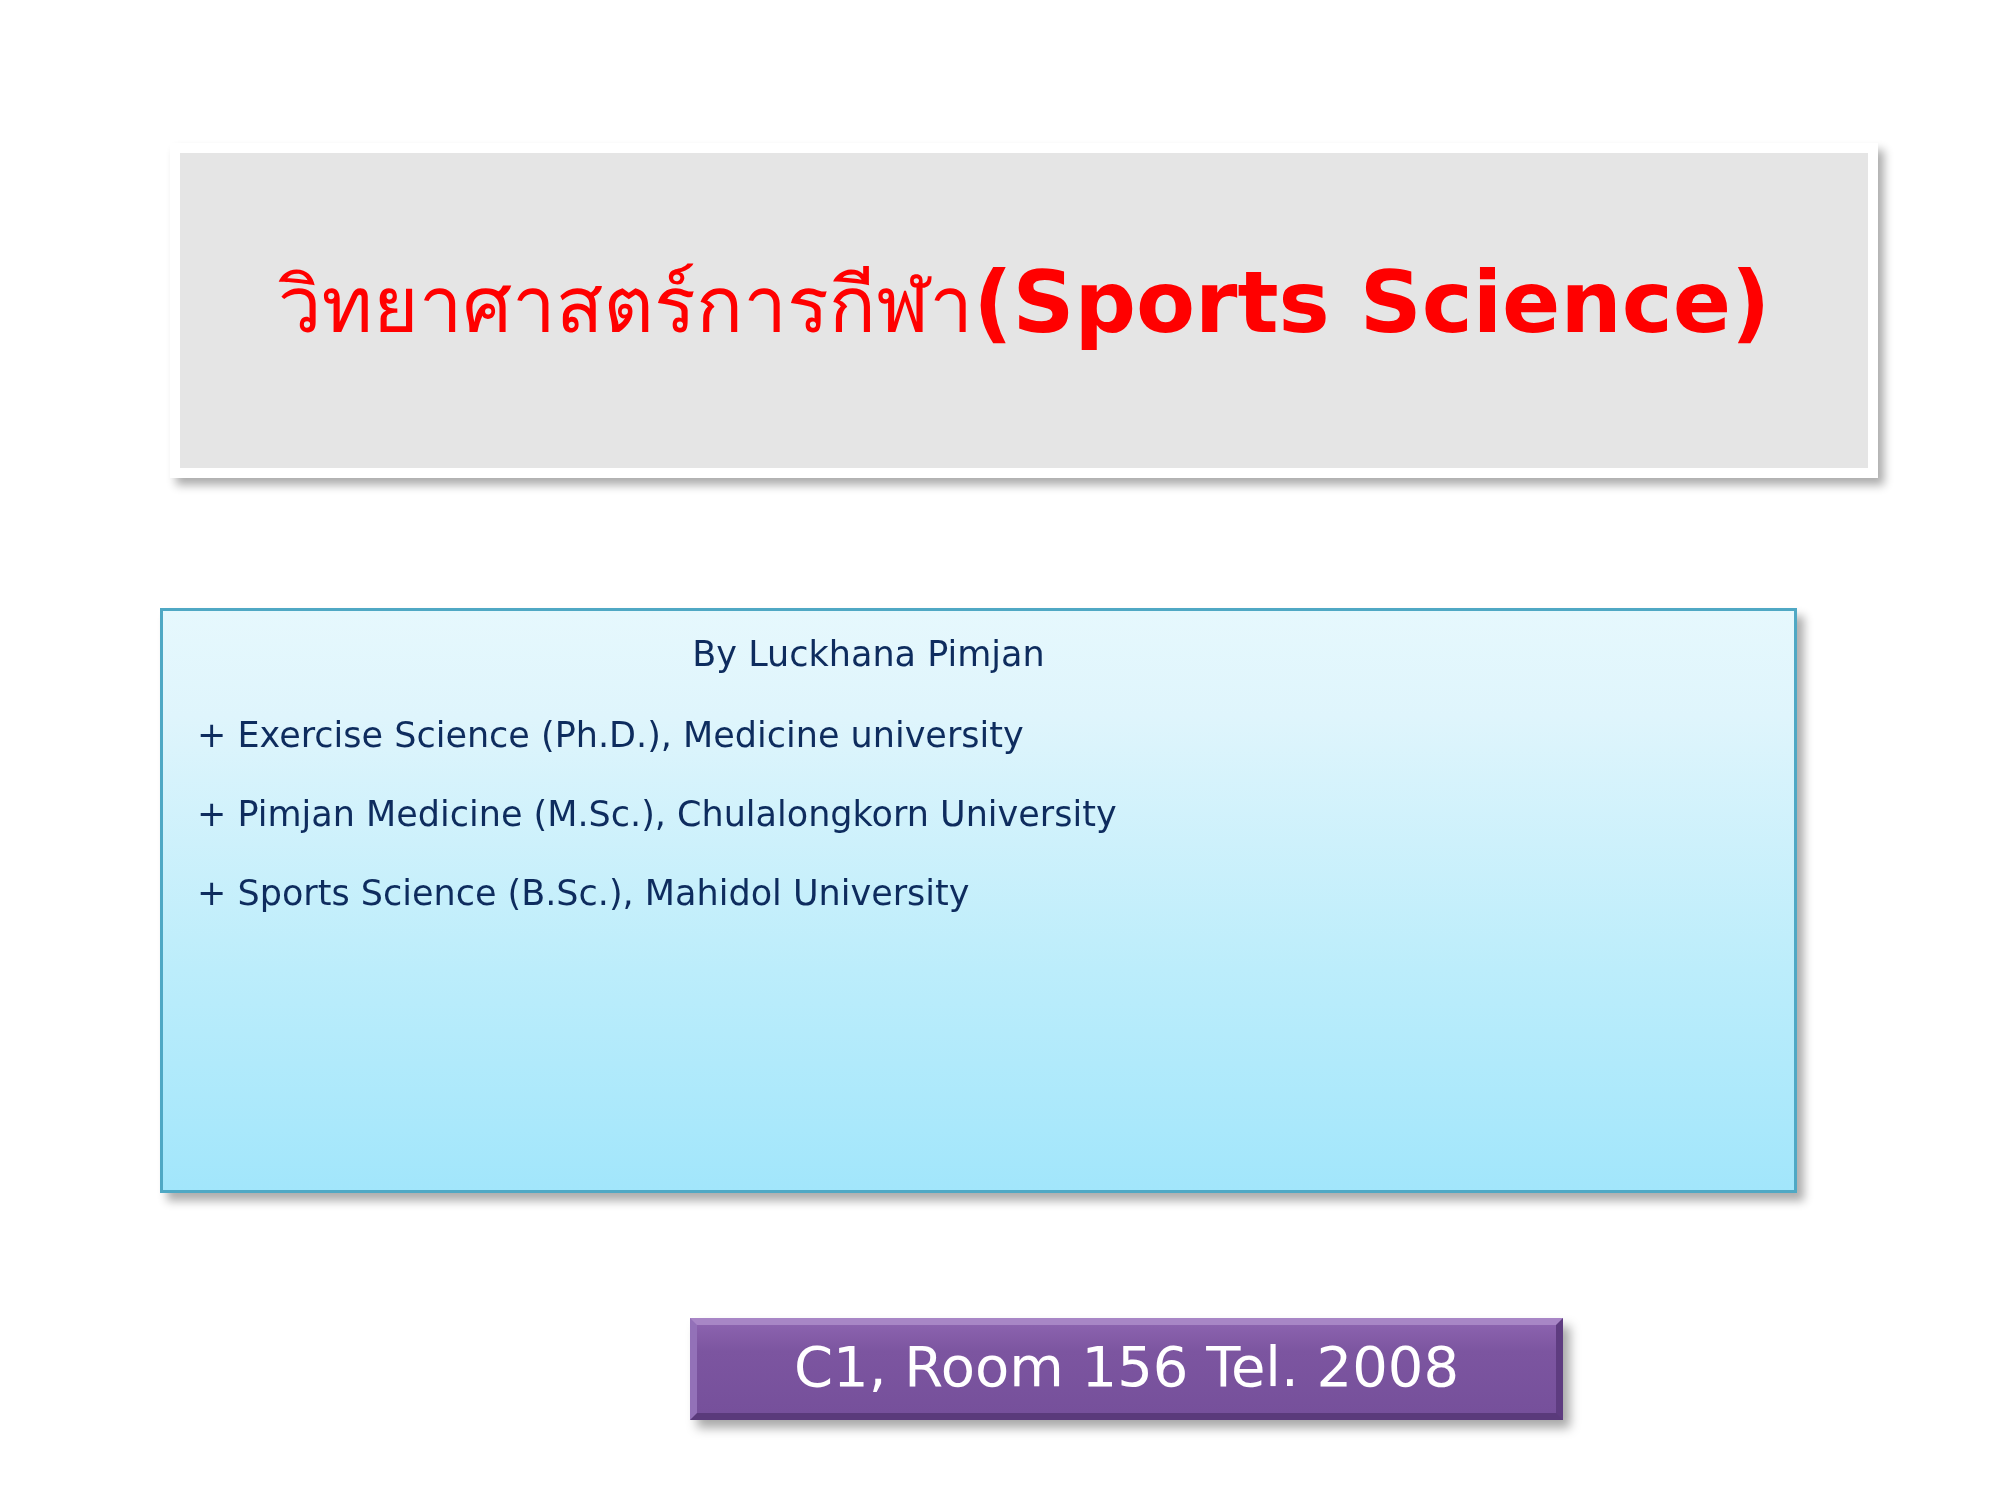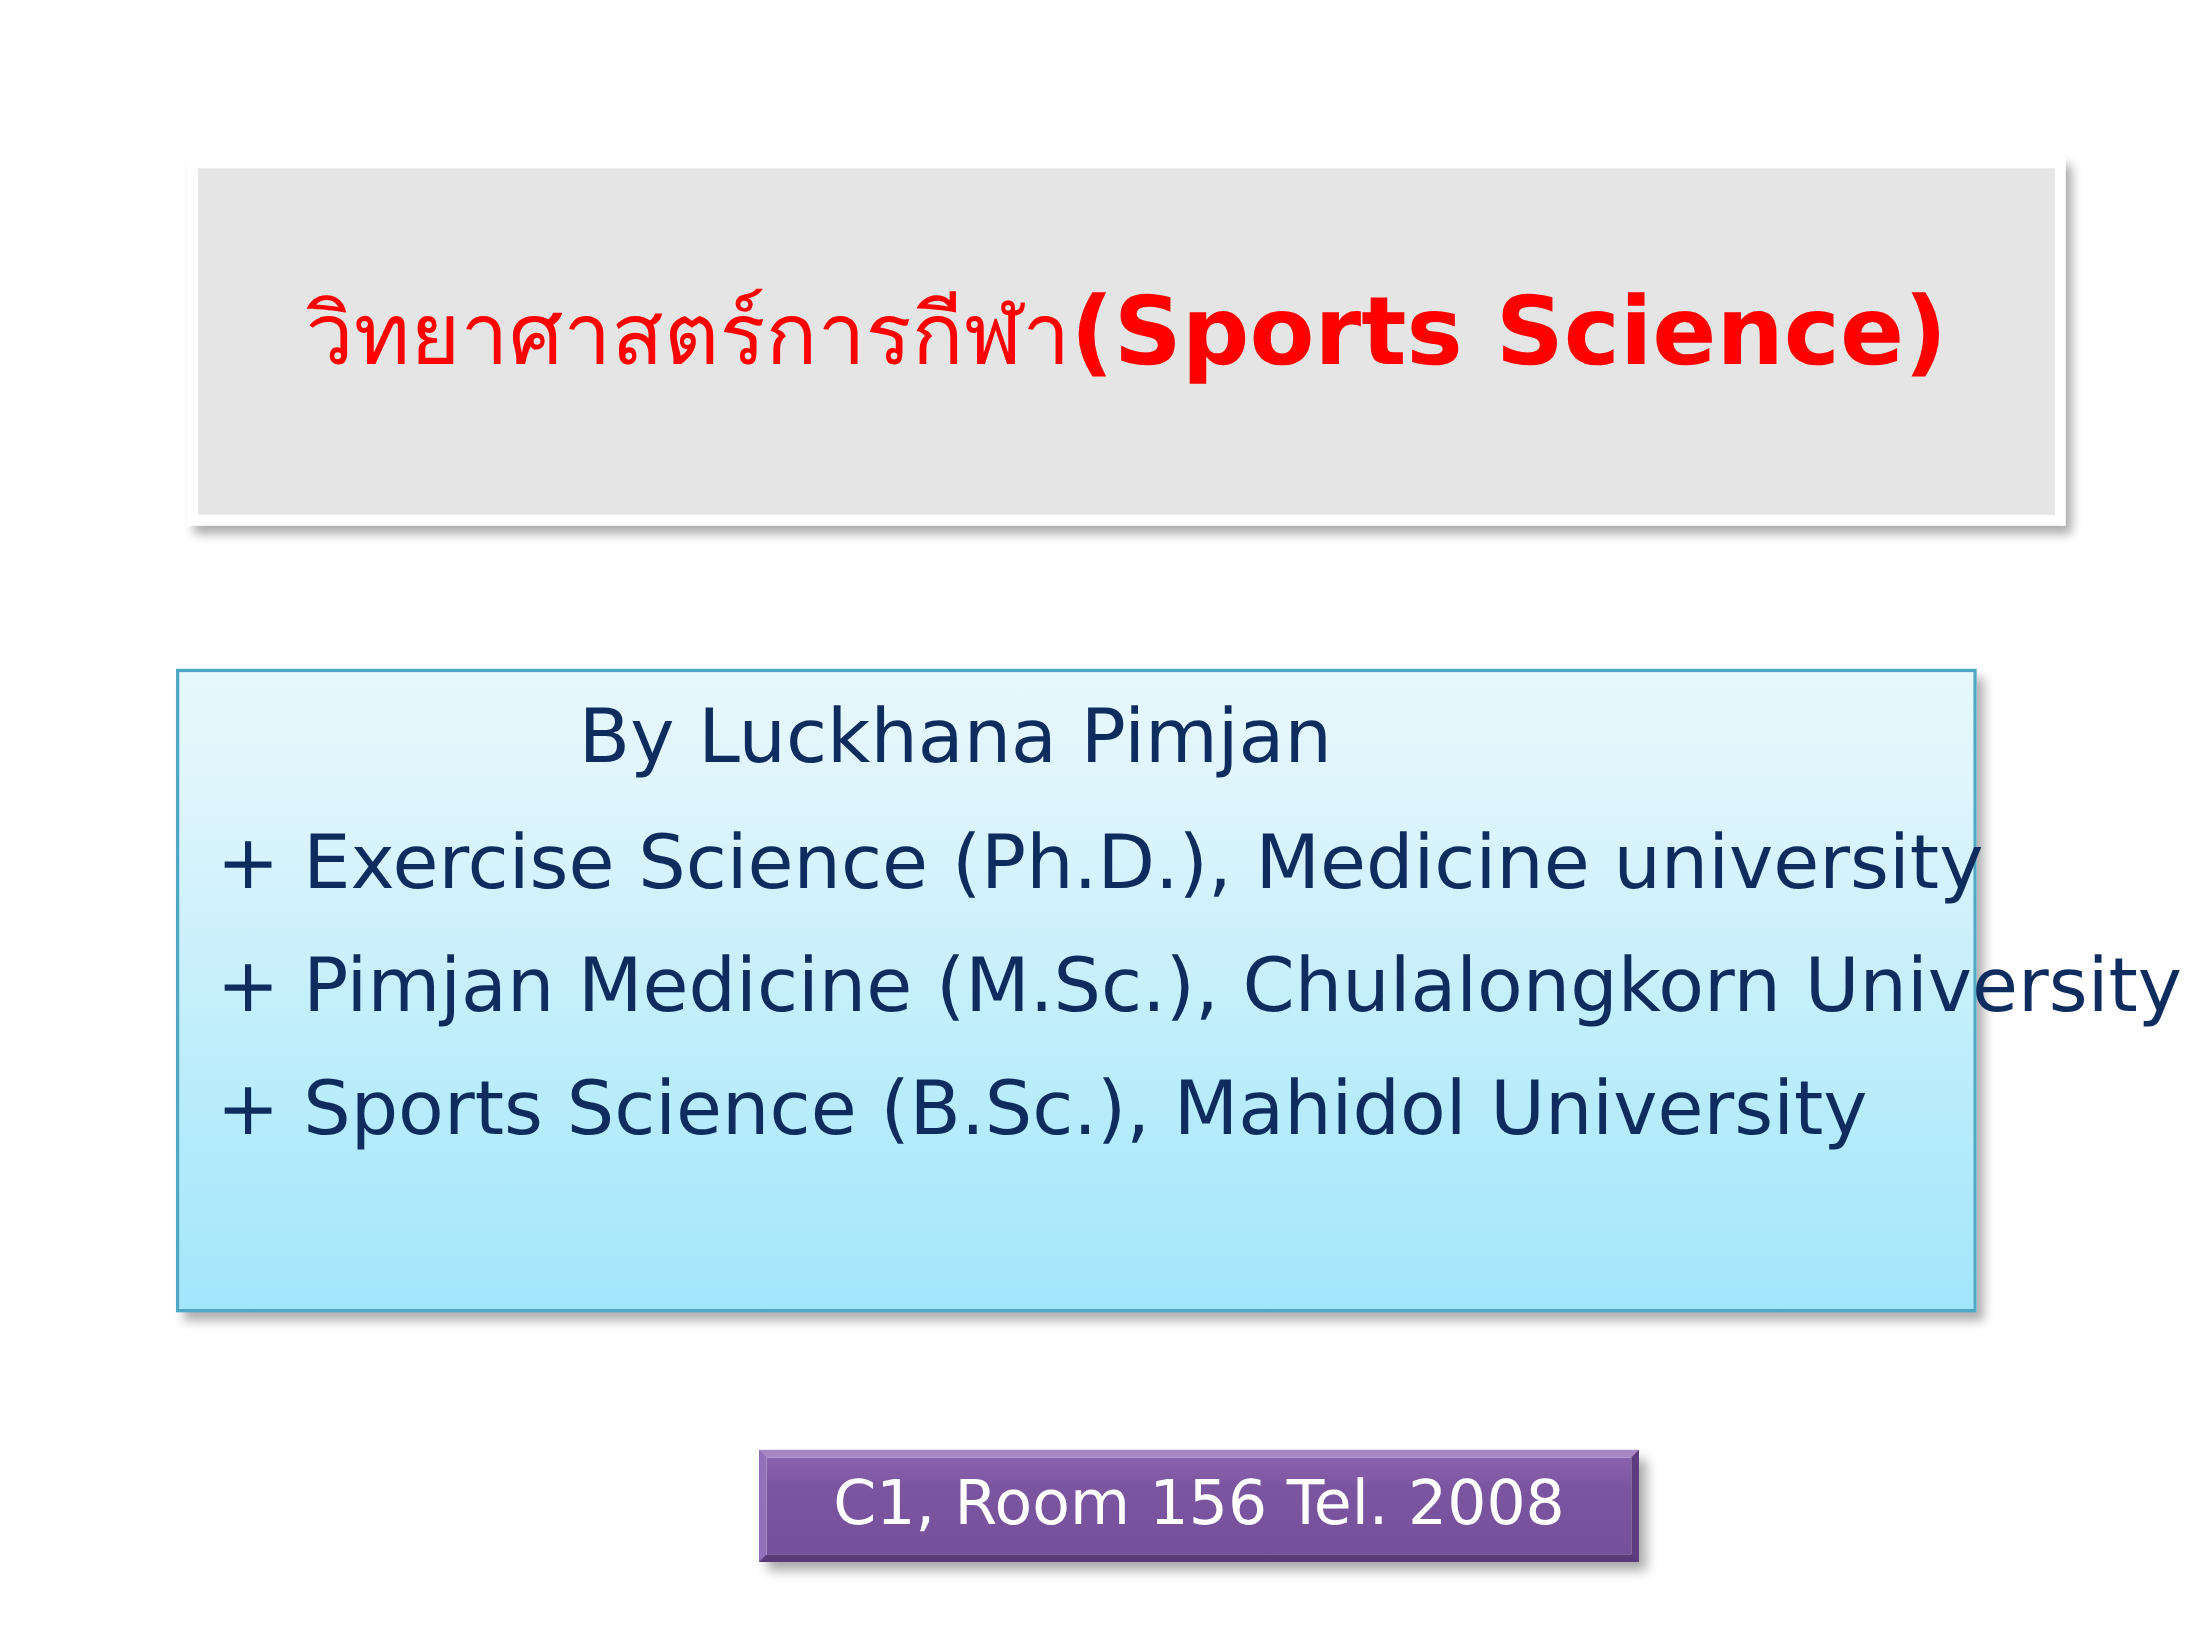--- a/index.html
+++ b/index.html
@@ -71,38 +71,38 @@
     width: 1637px;
     height: 585px;
     box-sizing: border-box;
     border: 3px solid #4FA8C4;
     background: linear-gradient(to bottom, #E6F8FD 0%, #DFF5FC 18%, #BCEDFB 62%, #A2E6FB 100%);
     box-shadow: 7px 8px 9px rgba(0, 0, 0, 0.32);
     padding: 26px 34px 0 34px;
   }
   .body-line {
     font-family: "DejaVu Sans", sans-serif;
-    font-size: 68px;
+    font-size: 35px;
     line-height: 1.0;
     color: #0E2C5E;
     white-space: nowrap;
     margin: 0 0 44px 0;
   }
   .body-line.centered {
     text-align: center;
     margin-bottom: 46px;
     padding-right: 220px;
   }
 
   
   .contact-box {
     position: absolute;
     left: 690px;
     top: 1318px;
-    width: 800px;
+    width: 873px;
     height: 102px;
     box-sizing: border-box;
     background: #7A539E;
     background: linear-gradient(to bottom, #8B62AE 0%, #7C55A0 30%, #76509B 100%);
     border-top: 7px solid #A886C6;
     border-left: 7px solid #9371B8;
     border-right: 7px solid #5E3C80;
     border-bottom: 7px solid #5A3A7B;
     display: flex;
     align-items: center;

